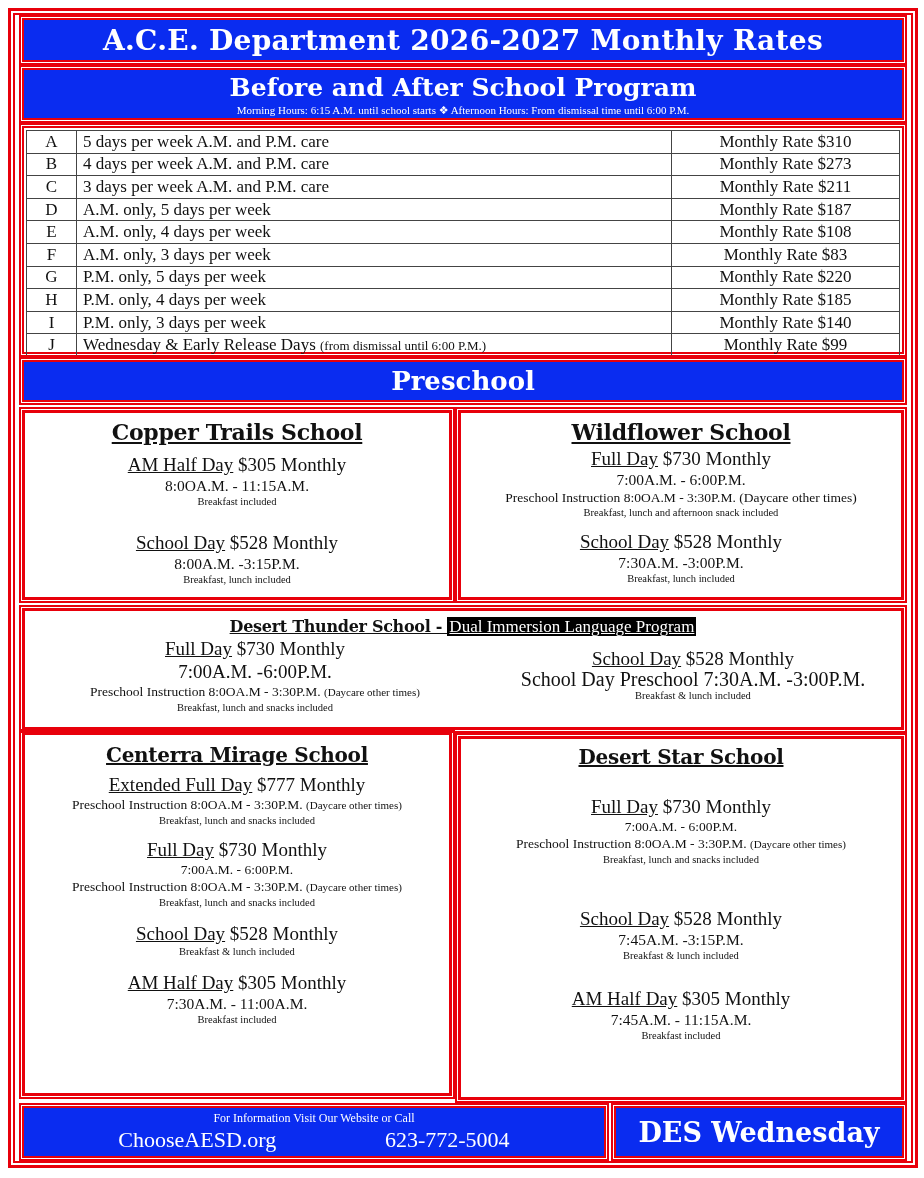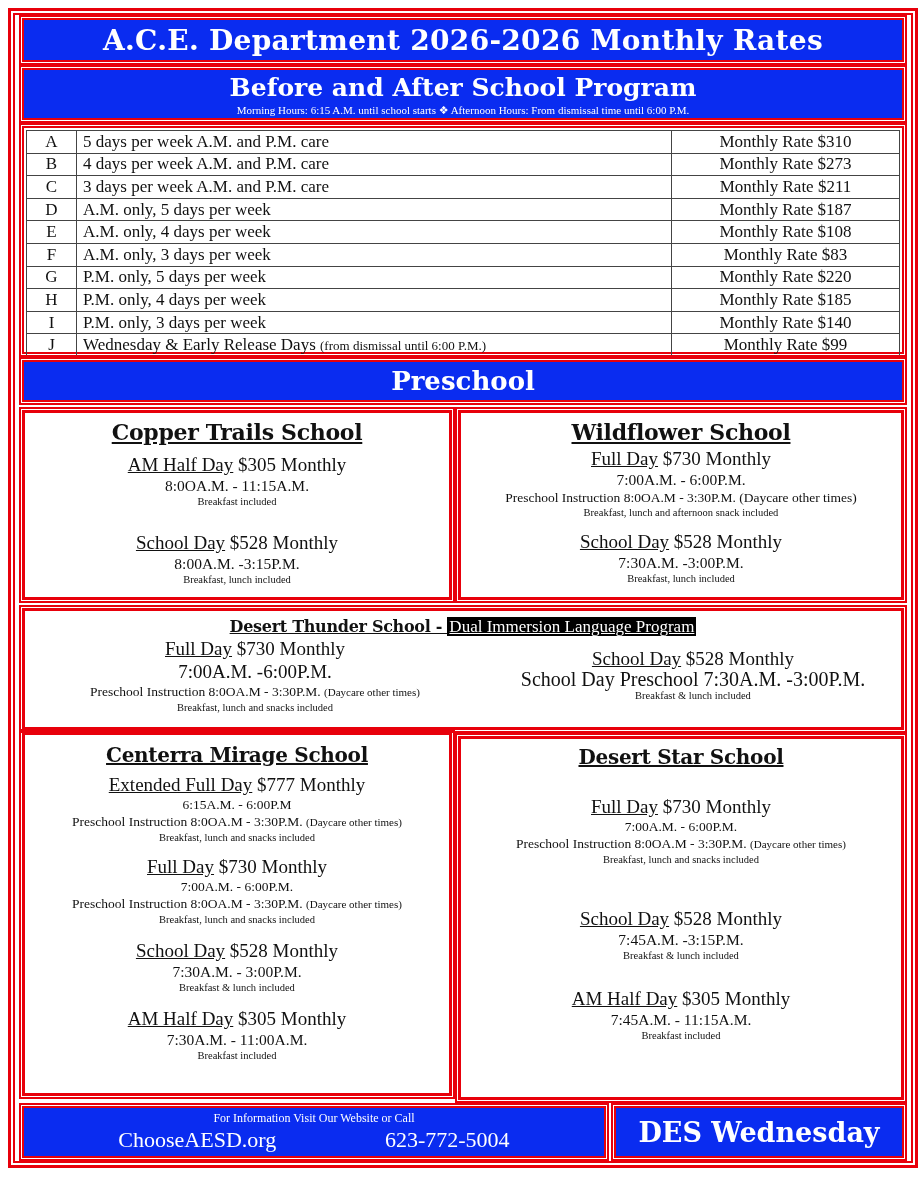--- a/index.html
+++ b/index.html
@@ -62,21 +62,21 @@
     display: flex; align-items: center; justify-content: center; }
   .footer-des span { font-size: 27px; font-weight: bold; font-family: "DejaVu Serif", serif; }
 </style>
 </head>
 <body>
 
 <div class="page">
   <div class="outer"></div>
 
   <div class="title-bar blue">
-    <h1>A.C.E. Department 2026-2026 Monthly Rates</h1>
+    <h1>A.C.E. Department 2026-2027 Monthly Rates</h1>
   </div>
 
   <div class="prog-bar blue">
     <h2>Before and After School Program</h2>
     <div class="hours">Morning Hours: 6:15 A.M. until school starts  ❖  Afternoon Hours: From dismissal time until 6:00 P.M.</div>
   </div>
 
   <div class="rate-table-wrap">
     <table class="rates">
       <tbody>
@@ -174,31 +174,29 @@
         <div class="plan"><u>School Day</u><span> $528 Monthly</span></div>
         <div class="time" style="font-size:20px;">School Day Preschool 7:30A.M. -3:00P.M.</div>
         <div class="incl">Breakfast &amp; lunch included</div>
       </div>
     </div>
   </div>
 
   <div class="box box-cm">
     <div class="school-name" style="margin-top:8px; font-size:20px;">Centerra Mirage School</div>
     <div class="plan" style="margin-top:6px;"><u>Extended Full Day</u><span> $777 Monthly</span></div>
-    <div class="instr">6:15A.M. - 6:00P.M</div>
     <div class="instr"><span>Preschool Instruction 8:0OA.M - 3:30P.M. </span><span class="tiny">(Daycare other times)</span></div>
     <div class="incl">Breakfast, lunch and snacks included</div>
 
     <div class="plan" style="margin-top:10px;"><u>Full Day</u><span> $730 Monthly</span></div>
     <div class="instr">7:00A.M. - 6:00P.M.</div>
     <div class="instr"><span>Preschool Instruction 8:0OA.M - 3:30P.M. </span><span class="tiny">(Daycare other times)</span></div>
     <div class="incl">Breakfast, lunch and snacks included</div>
 
     <div class="plan" style="margin-top:12px;"><u>School Day</u><span> $528 Monthly</span></div>
-    <div class="time">7:30A.M. - 3:00P.M.</div>
     <div class="incl">Breakfast &amp; lunch included</div>
 
     <div class="plan" style="margin-top:12px;"><u>AM Half Day</u><span> $305 Monthly</span></div>
     <div class="time">7:30A.M. - 11:00A.M.</div>
     <div class="incl">Breakfast included</div>
   </div>
 
   <div class="box box-ds">
     <div class="school-name" style="margin-top:6px; font-size:20px;">Desert Star School</div>
     <div class="plan" style="margin-top:26px;"><u>Full Day</u><span> $730 Monthly</span></div>

